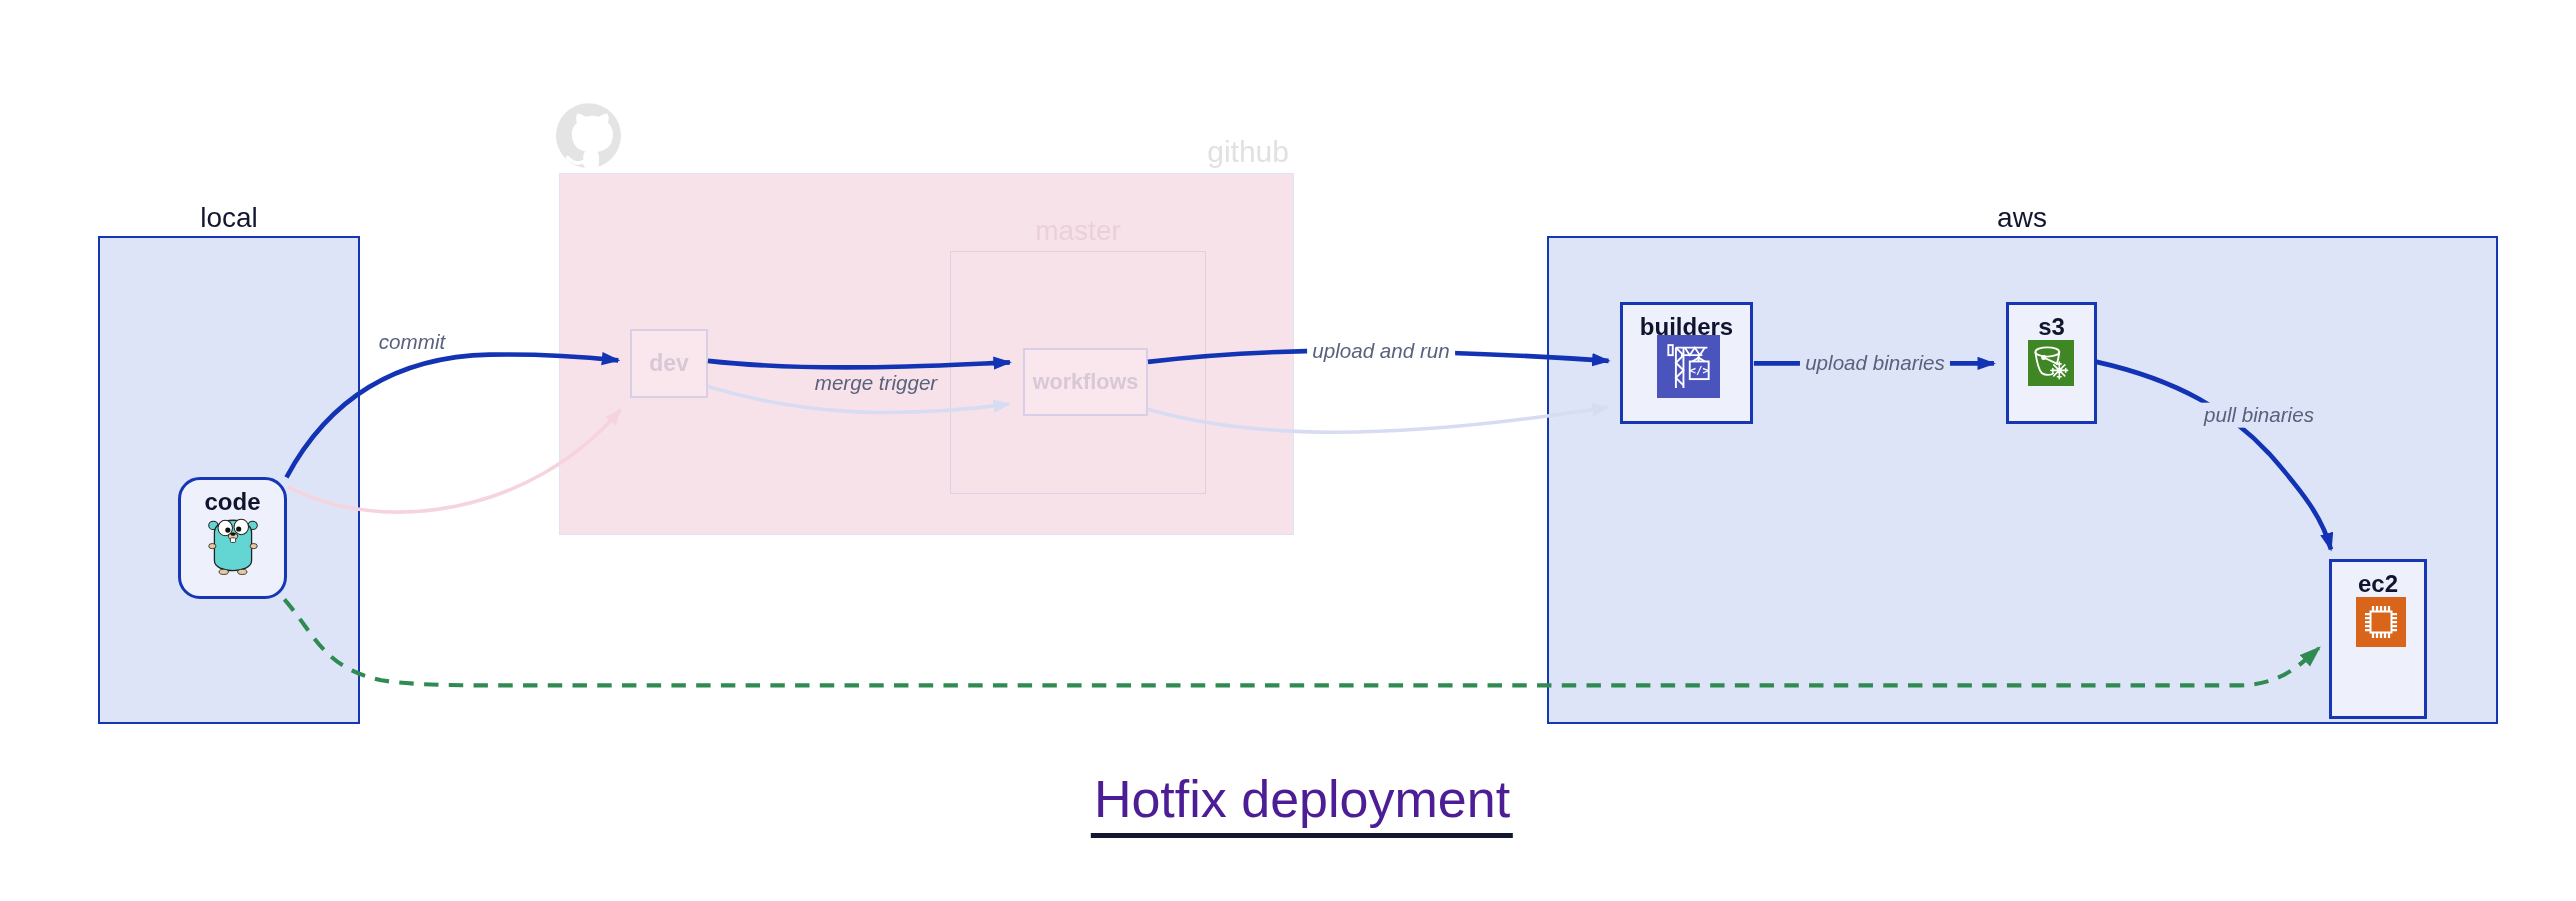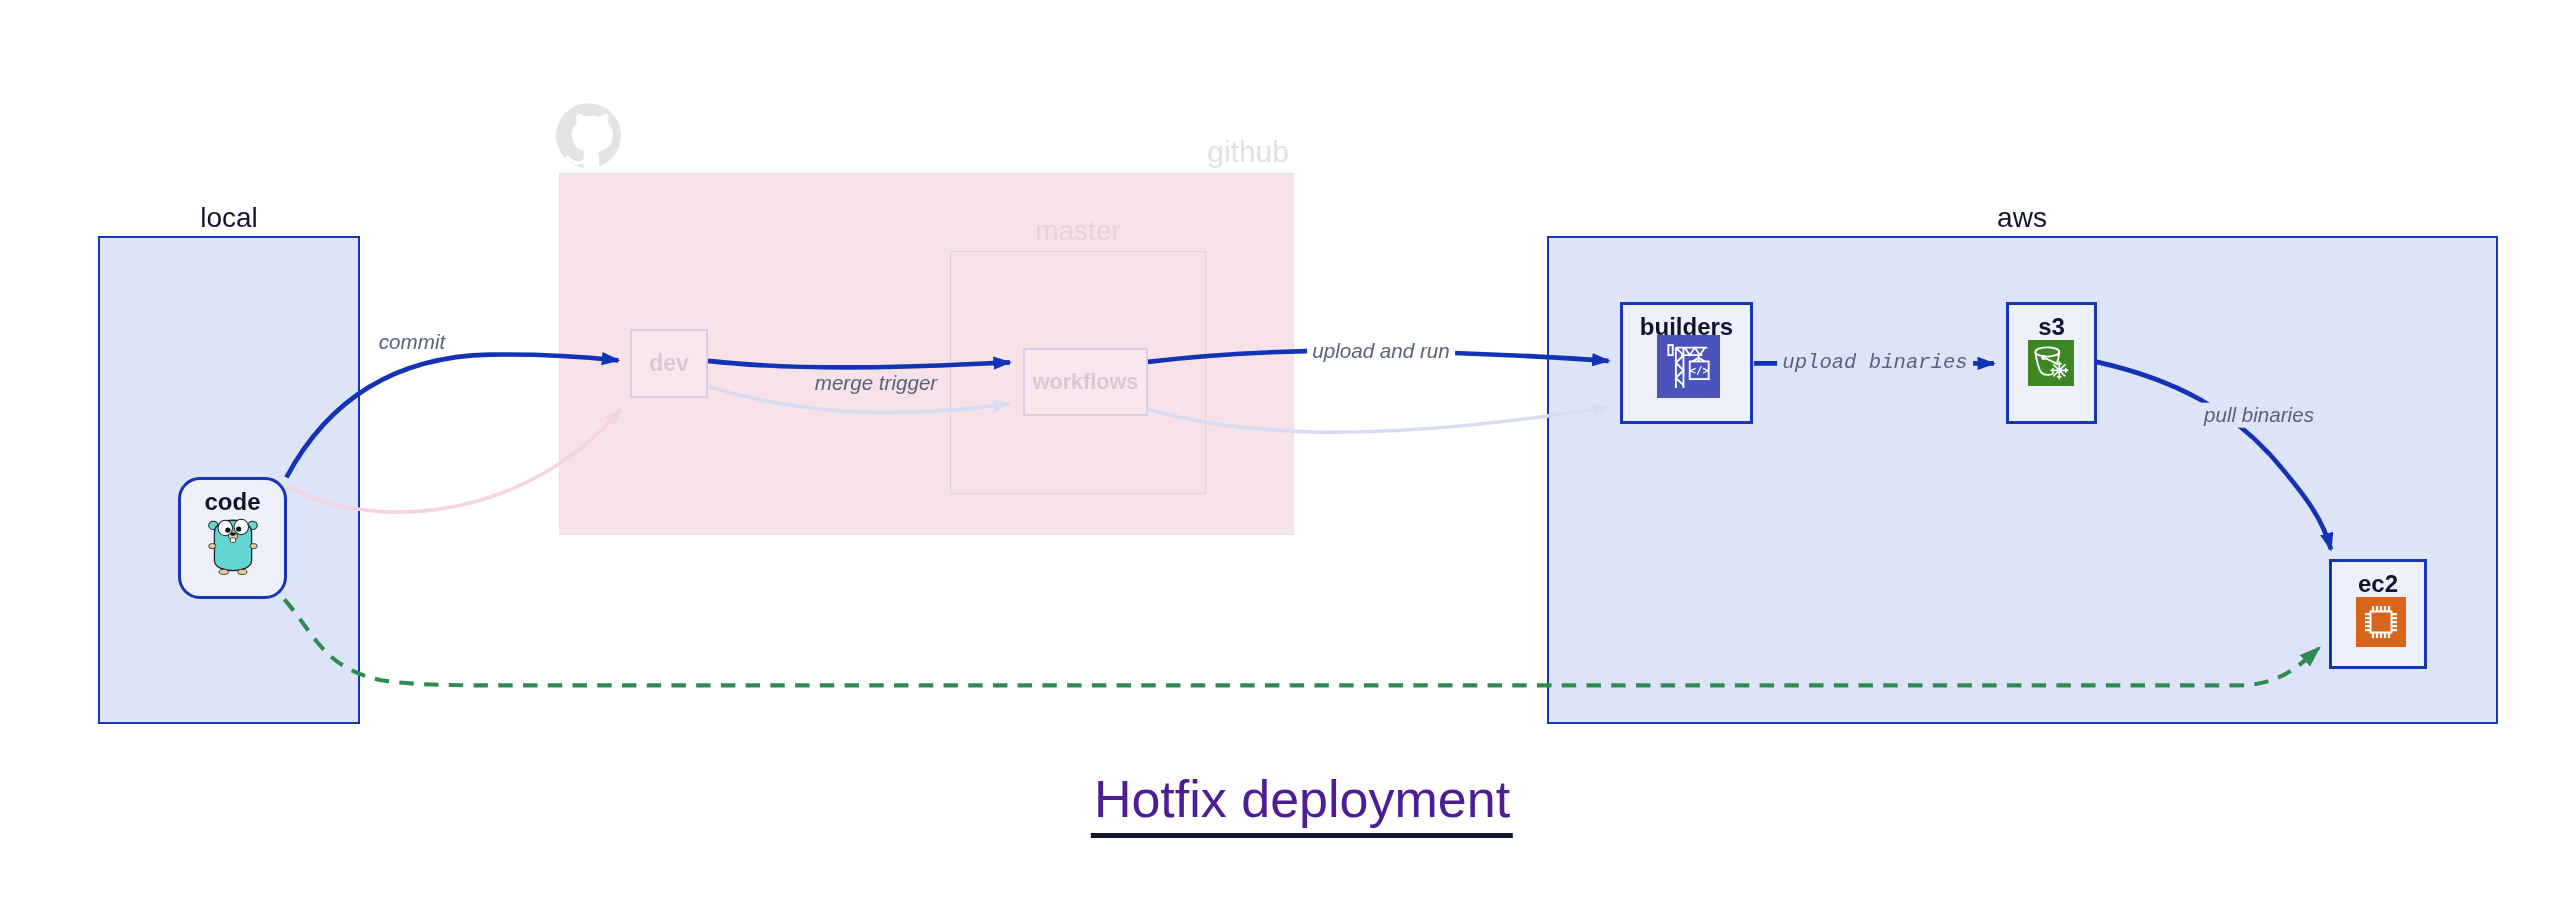--- a/index.html
+++ b/index.html
@@ -113,21 +113,21 @@
         <path d="M34,38 L64,52"></path>
         <circle cx="34" cy="38" r="3.5" fill="#ffffff"></circle>
       </g>
       <g stroke="#ffffff" stroke-width="3.5" fill="none" stroke-linecap="round">
         <path d="M68,48 L68,84 M50,66 L86,66 M56,54 L80,78 M80,54 L56,78"></path>
         <path d="M64,52 L72,52 M64,80 L72,80 M54,62 L54,70 M82,62 L82,70"></path>
       </g>
     </svg>
   </div>
 
-  <div class="node" style="left:2329px;top:559px;width:98px;height:110px;">
+  <div class="node" style="left:2329px;top:559px;width:98px;height:160px;">
     <div class="node-label">ec2</div>
     <svg class="node-icon" style="left:24px;top:35px;" width="50" height="50" viewBox="0 0 100 100">
       <rect x="0" y="0" width="100" height="100" fill="#d8651a"></rect>
       <rect x="29" y="29" width="42" height="42" fill="none" stroke="#ffffff" stroke-width="4"></rect>
       <g stroke="#ffffff" stroke-width="4.5" fill="none">
         <path d="M34,18 V29 M42,18 V29 M50,18 V29 M58,18 V29 M66,18 V29"></path>
         <path d="M34,71 V82 M42,71 V82 M50,71 V82 M58,71 V82 M66,71 V82"></path>
         <path d="M18,34 H29 M18,42 H29 M18,50 H29 M18,58 H29 M18,66 H29"></path>
         <path d="M71,34 H82 M71,42 H82 M71,50 H82 M71,58 H82 M71,66 H82"></path>
       </g>
@@ -159,19 +159,19 @@
     <path d="M2228,702 C2380,684 2520,679 2660,681 C2830,683 3000,692 3122,700" stroke="#1333b5" stroke-width="9" fill="none" marker-end="url(#arrBlue)"></path>
     <path d="M3404,705 L3870,705" stroke="#1333b5" stroke-width="9" fill="none" marker-end="url(#arrBlue)"></path>
     <path d="M4069,702 C4230,738 4330,800 4404,880 C4470,955 4508,1005 4524,1066" stroke="#1333b5" stroke-width="9" fill="none" marker-end="url(#arrBlue)"></path>
 
     <path d="M552,1163 C612,1232 628,1296 740,1320 C800,1330 900,1330 1000,1330 L4340,1330 C4420,1330 4456,1298 4500,1258" stroke="#2f8b51" stroke-width="8" stroke-dasharray="28 20" fill="none" marker-end="url(#arrGreen)"></path>
   </svg>
 
   <div class="edge-label bg-white" style="left:412px;top:342px;">commit</div>
   <div class="edge-label bg-pink" style="left:876px;top:367px;margin-top:16px;">merge trigger</div>
   <div class="edge-label bg-white" style="left:1381px;top:351px;">upload and run</div>
-  <div class="edge-label bg-aws" style="left:1875px;top:363px;font-family:Liberation Mono, monospace;">upload binaries</div>
+  <div class="edge-label bg-aws" style="left:1875px;top:363px;">upload binaries</div>
   <div class="edge-label bg-aws" style="left:2259px;top:415px;">pull binaries</div>
 
   <div class="diagram-title">Hotfix deployment</div>
 
 </div>
 
 
 </body></html>

